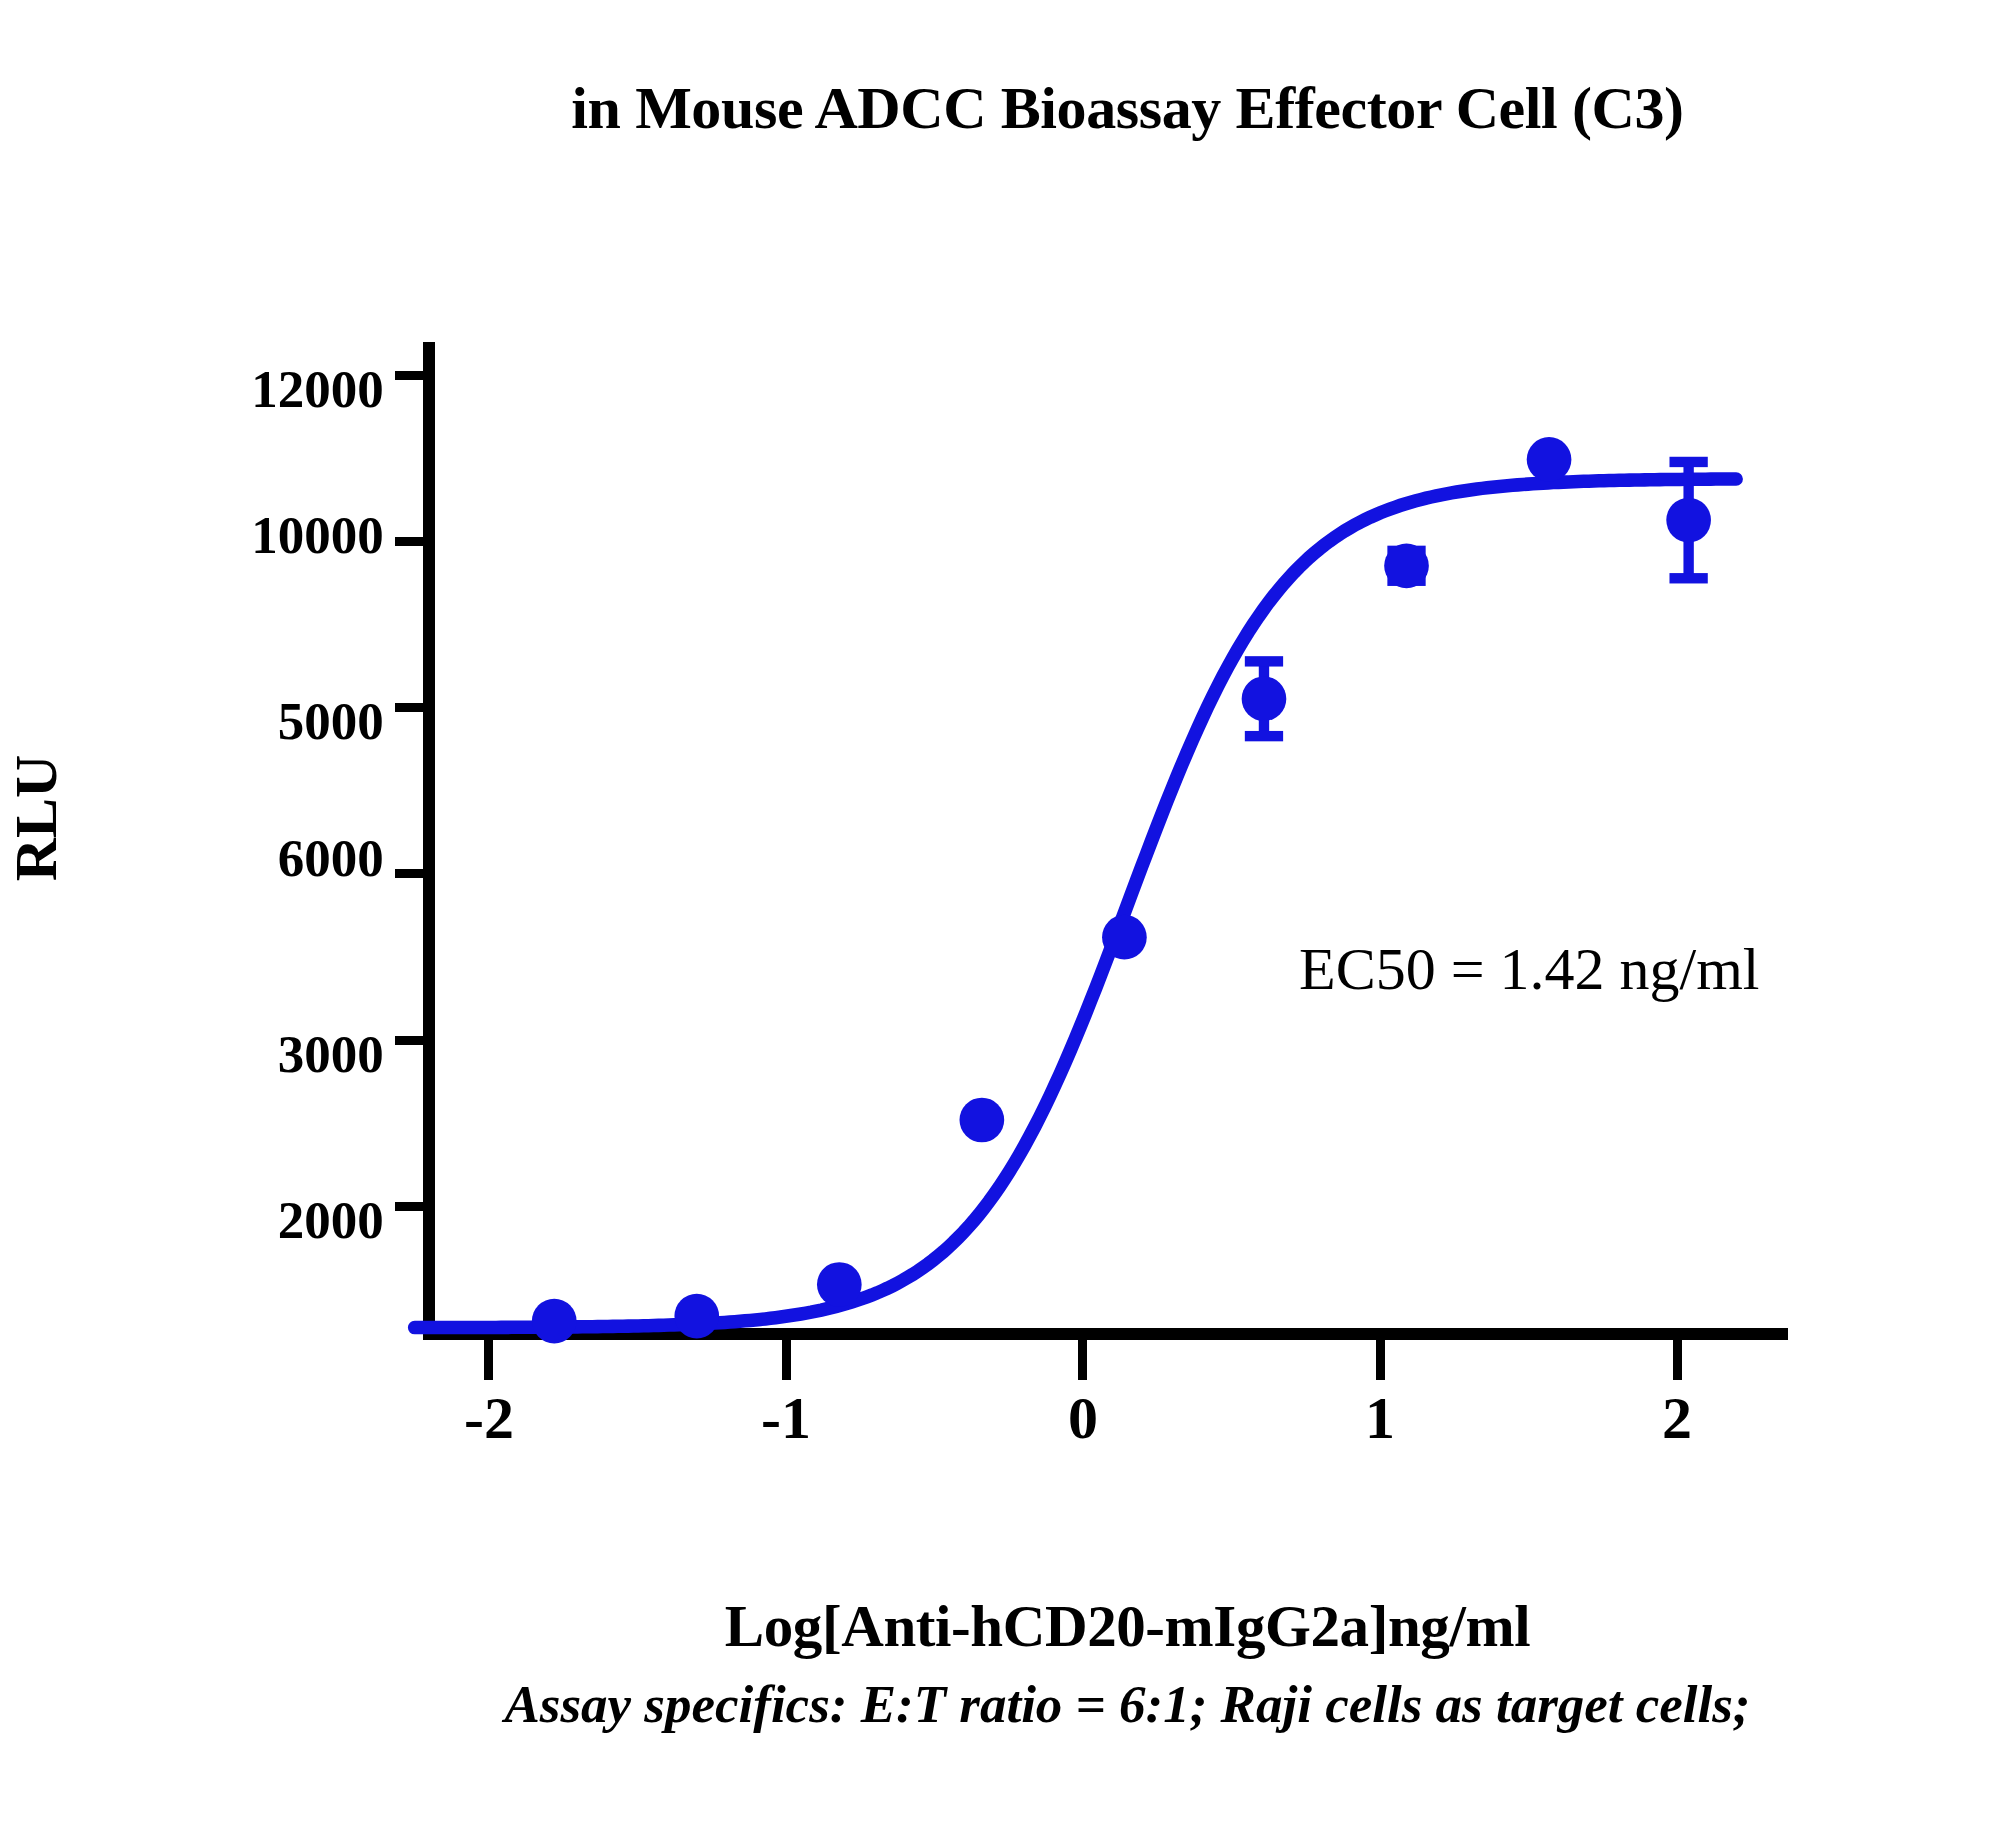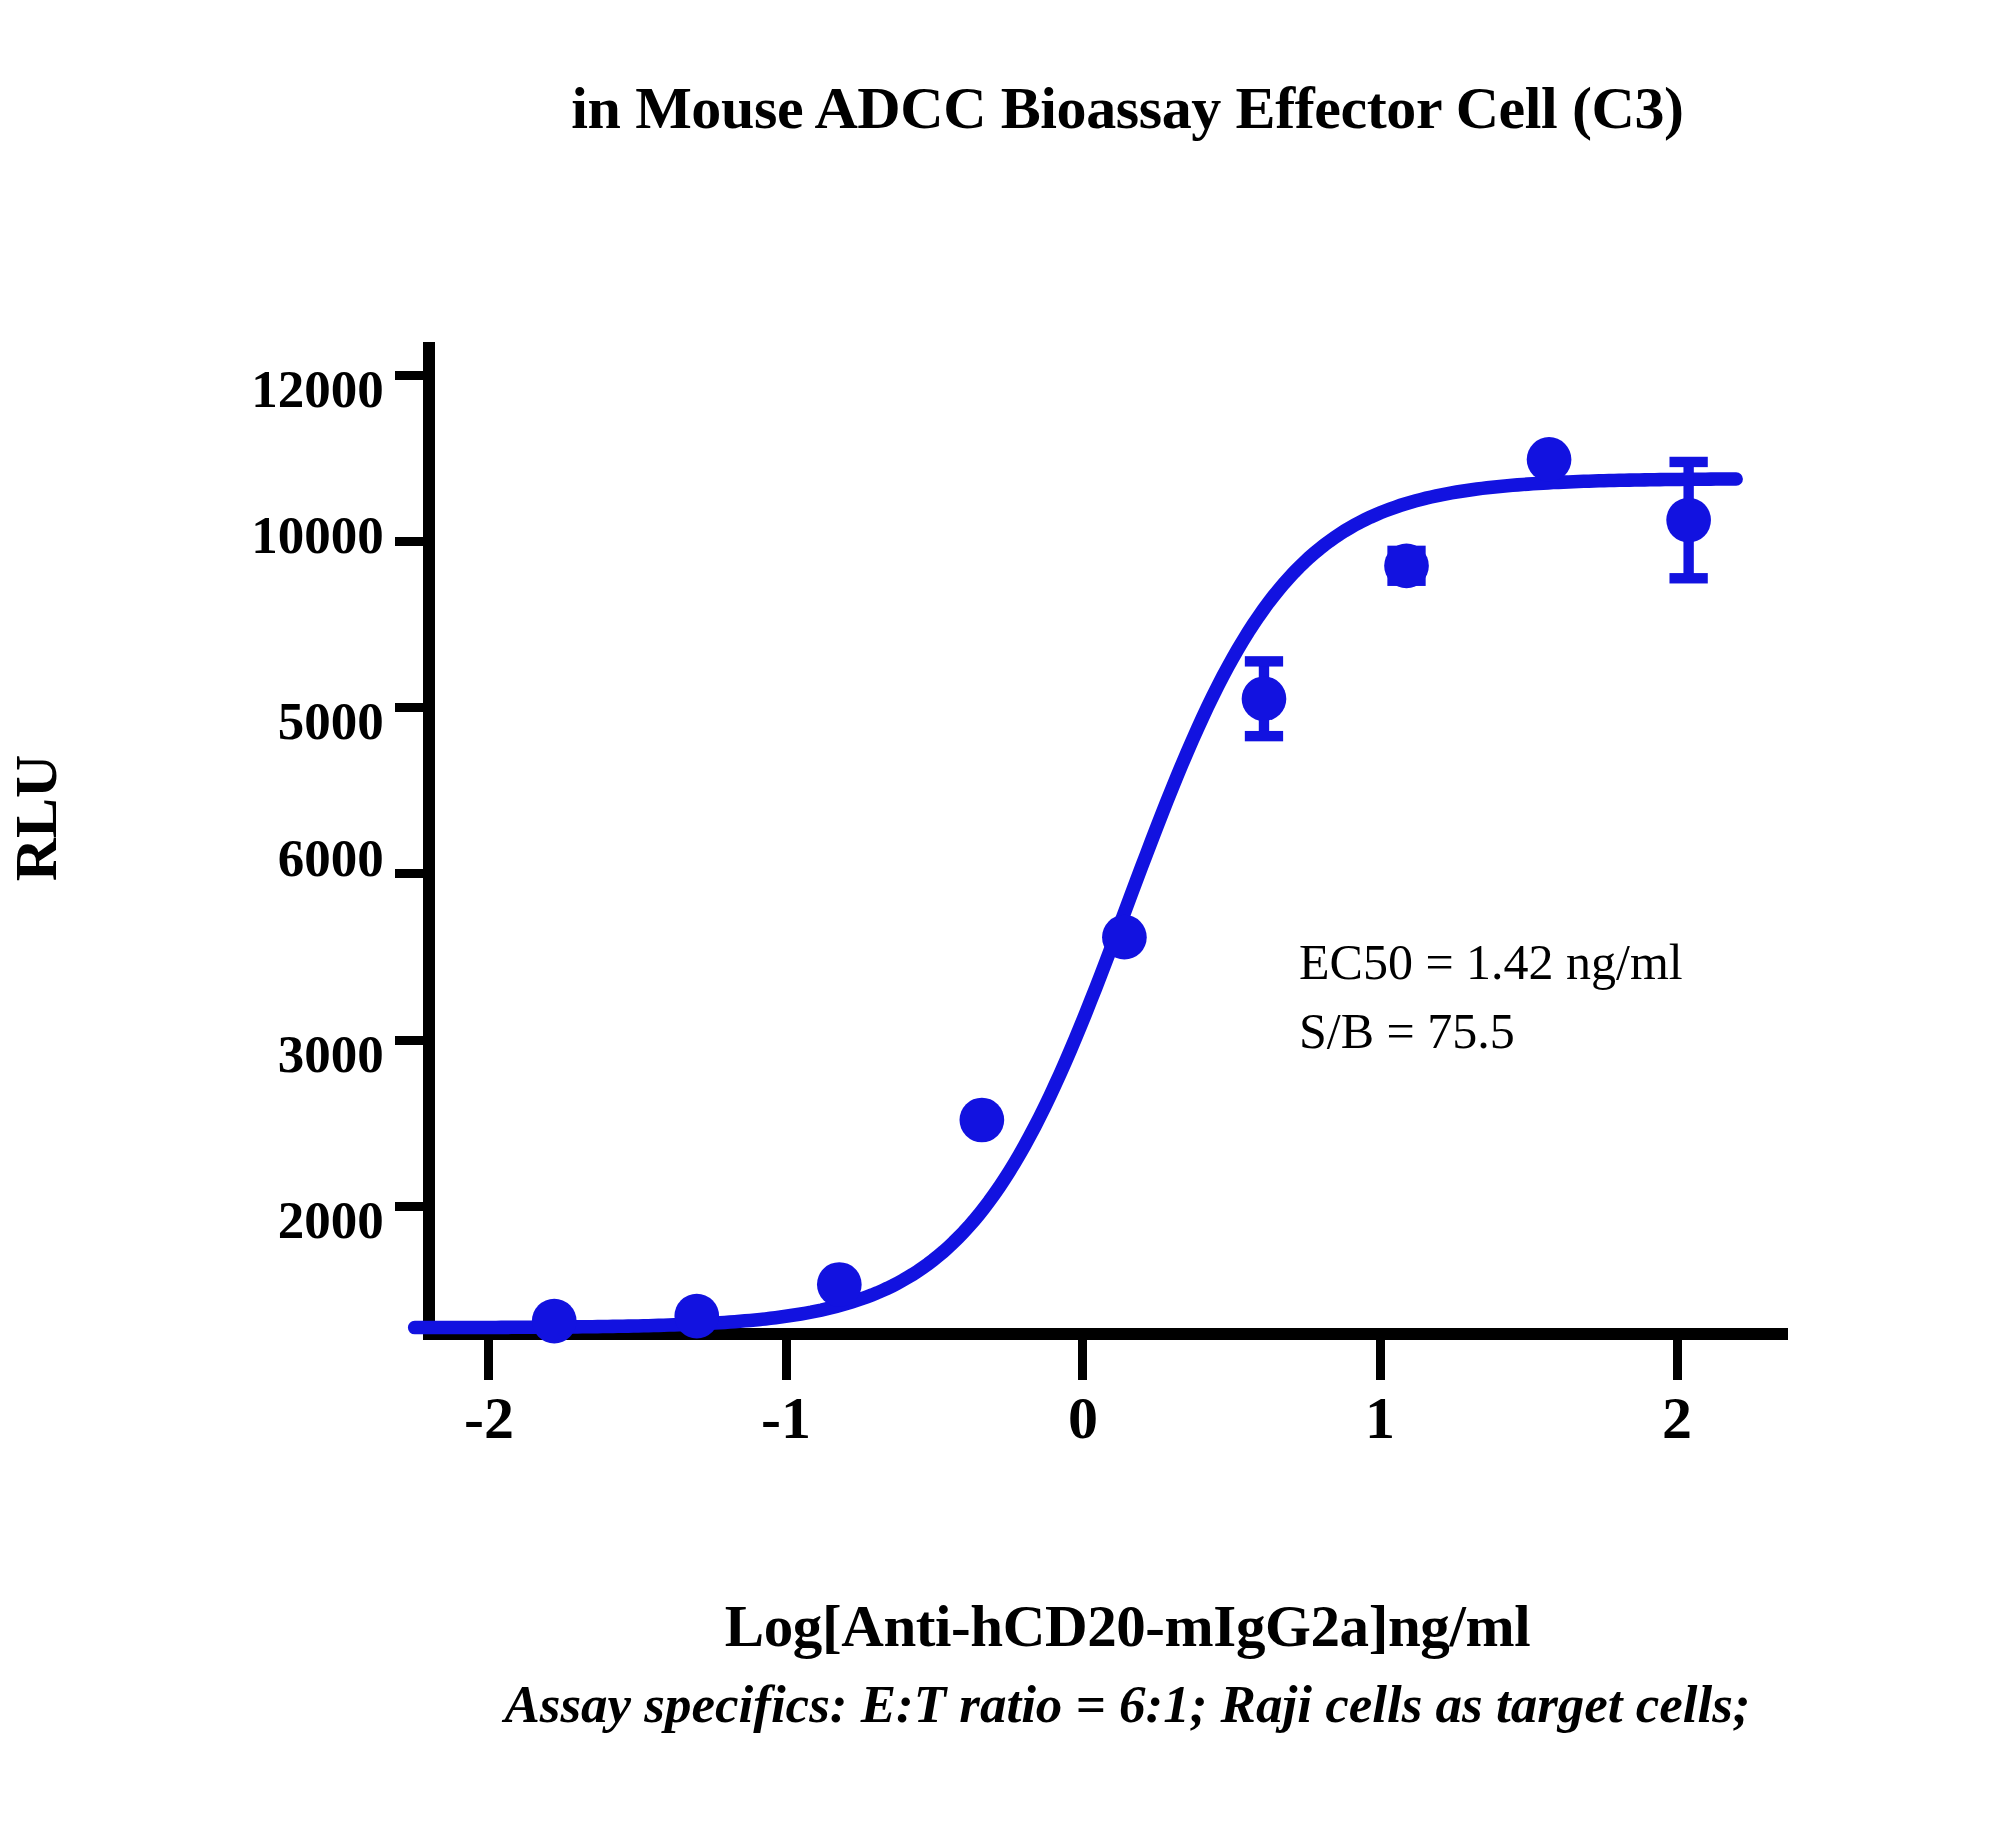--- a/index.html
+++ b/index.html
@@ -84,21 +84,21 @@
     font-size:60px;
     font-weight:bold;
     transform:translate(-50%,-50%) rotate(-90deg);
     transform-origin:center center;
     white-space:nowrap;
   }
 
   .annot {
     position:absolute;
     left:1299px; top:928px;
-    font-size:50px;
+    font-size:60px;
     line-height:1.38;
     white-space:nowrap;
   }
   .annot div { }
 
   .caption {
     position:absolute;
     left:0; right:0; top:1674px;
     text-align:center;
     font-size:53px;
@@ -174,19 +174,18 @@
         <circle cx="2818.23" cy="2349.6059999999998" r="56" fill="#1212E0"></circle>
         <circle cx="3168.145" cy="1751.785" r="56" fill="#1212E0"></circle>
         <circle cx="3525.505" cy="1418.505" r="56" fill="#1212E0"></circle>
         <circle cx="3882.8650000000002" cy="1151.881" r="56" fill="#1212E0"></circle>
         <circle cx="4232.780000000001" cy="1303.94" r="56" fill="#1212E0"></circle>
       </g>
   </svg>
 
   <div class="annot">
     <div>EC50 = 1.42 ng/ml</div>
-    <div>S/B = 75.5</div>
   </div>
 
   <div class="caption">Assay specifics: E:T ratio = 6:1; Raji cells as target cells;</div>
 
 </div>
 
 
 </body></html>

